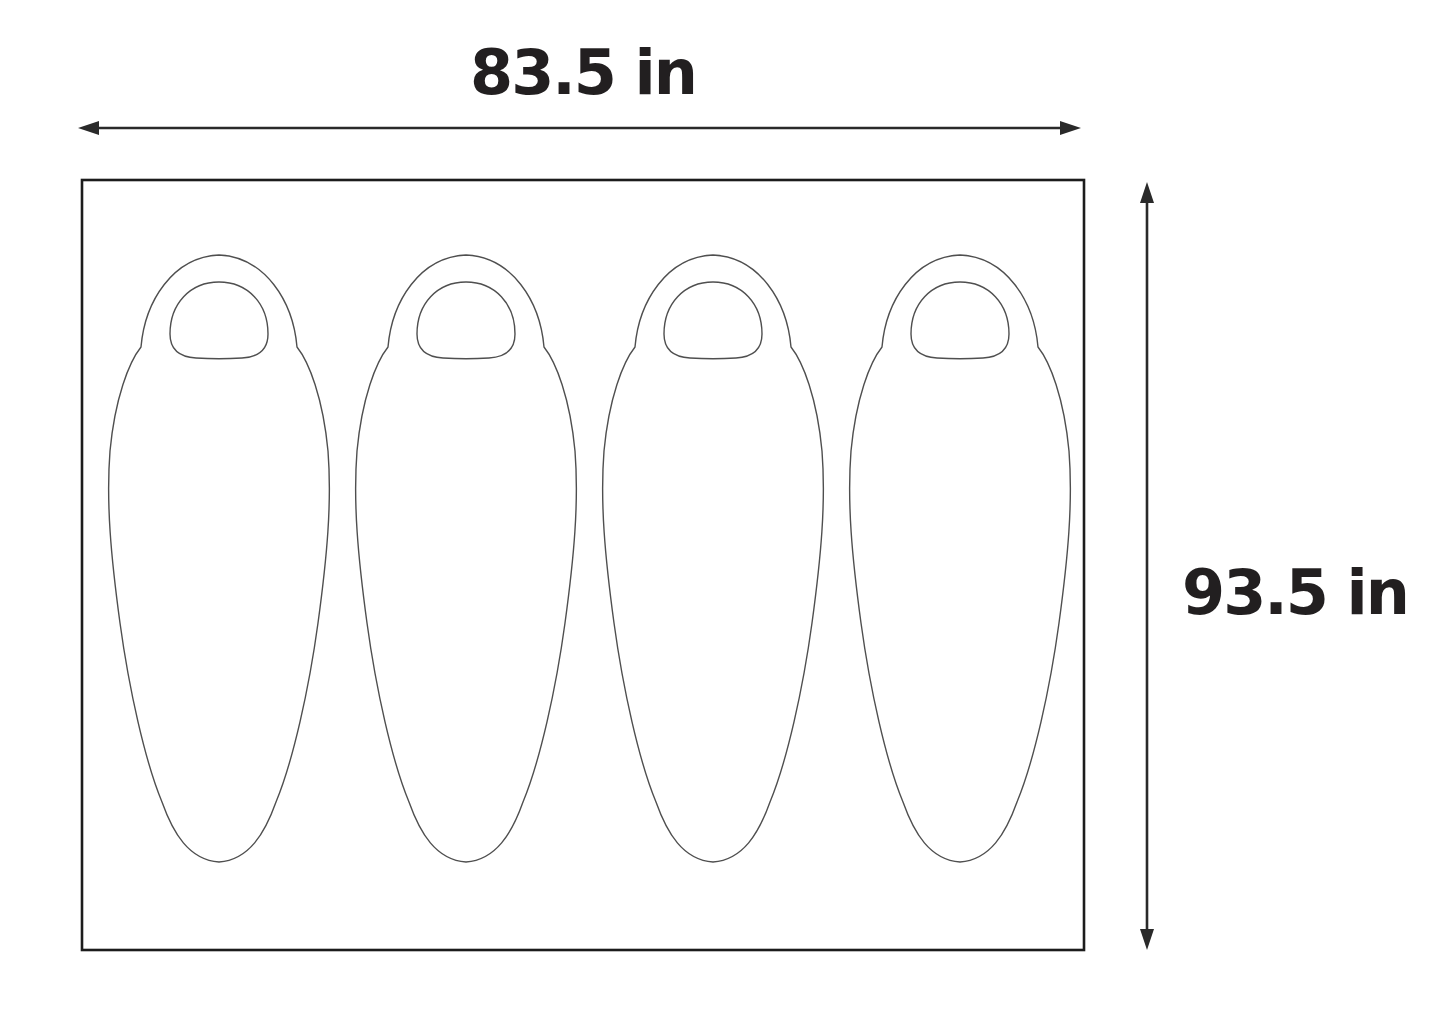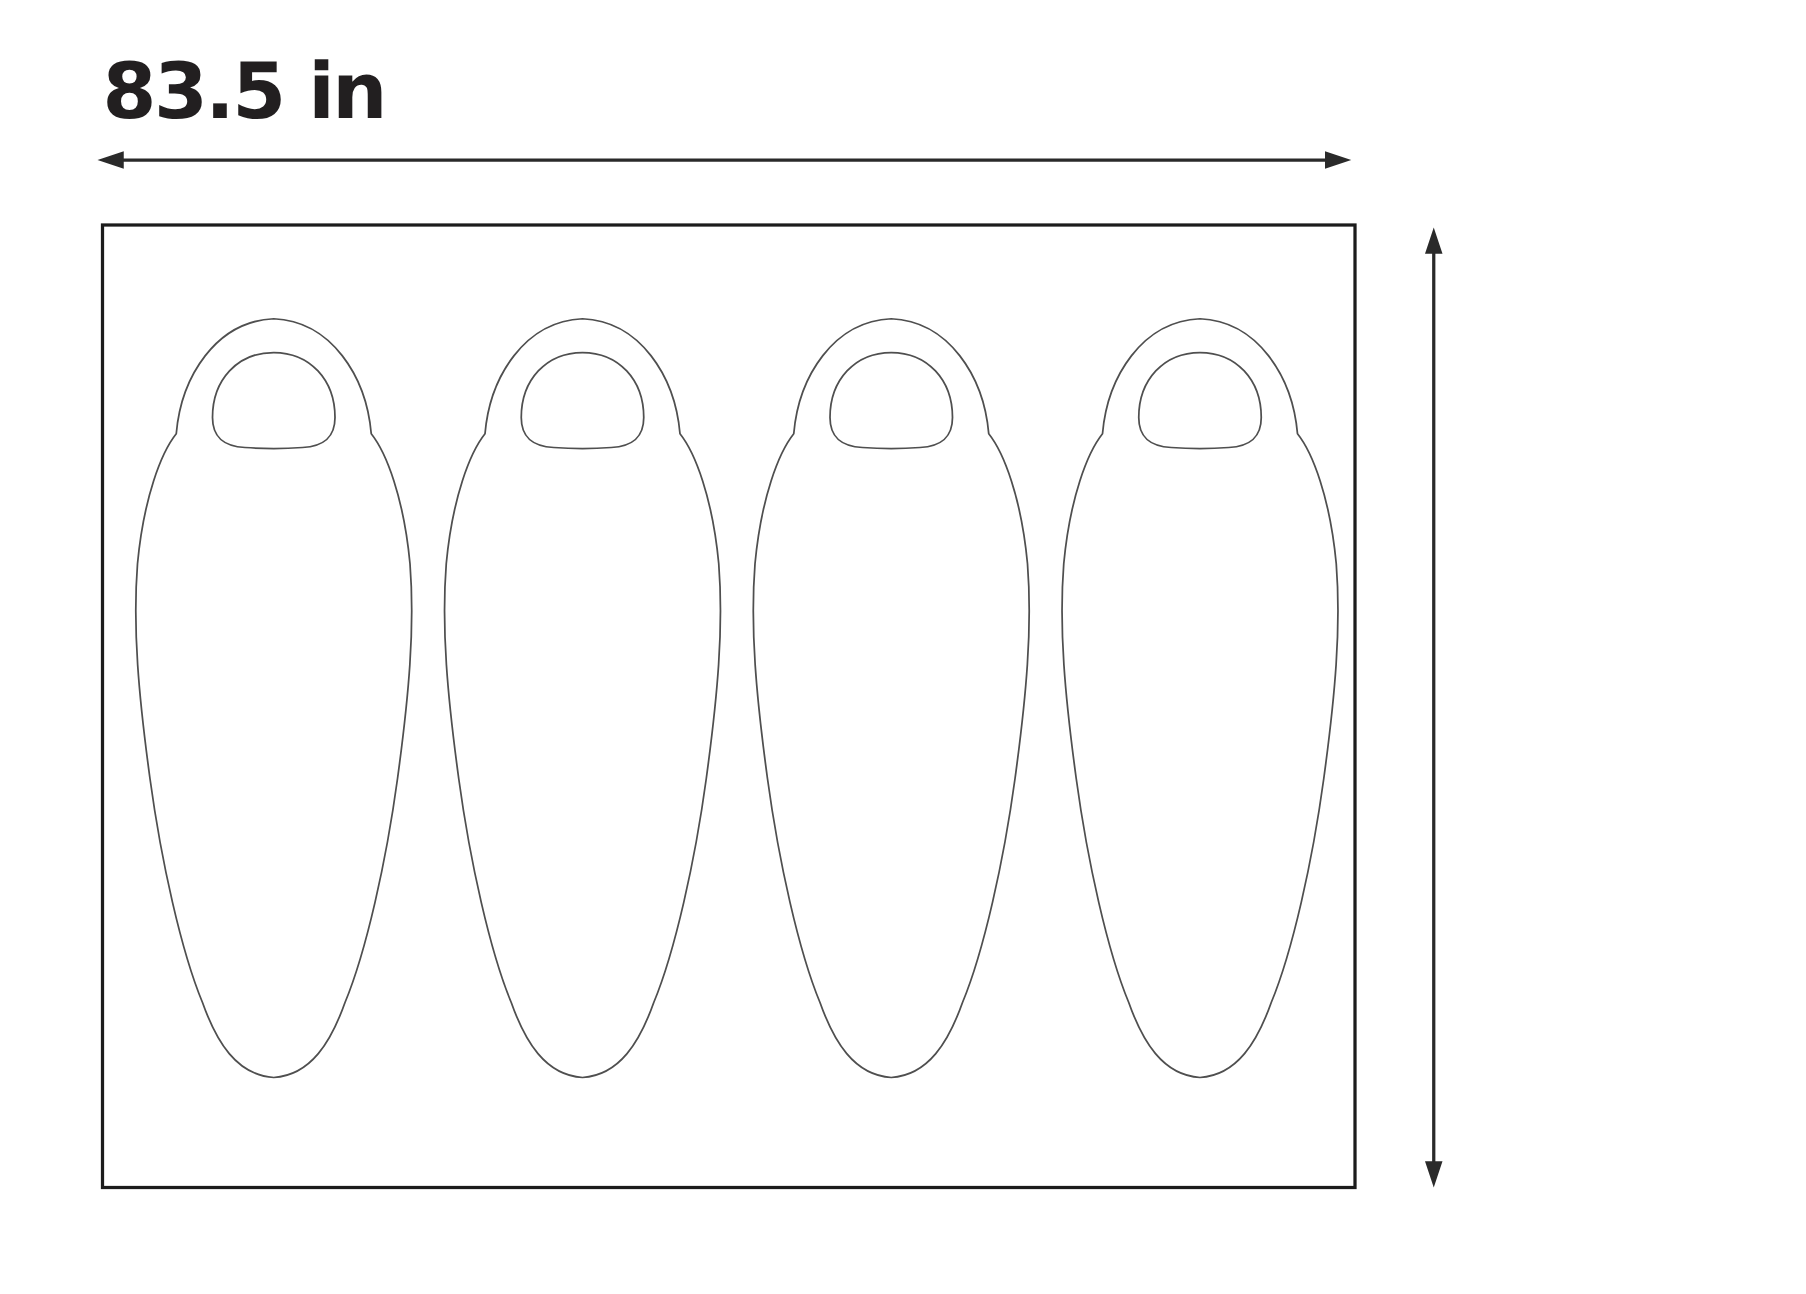--- a/index.html
+++ b/index.html
@@ -26,21 +26,21 @@
   .dim-head{fill:var(--arrow);stroke:none;}
   .dim-label{
     position:absolute;
     color:var(--text);
     font-weight:700;
     font-size:62px;
     letter-spacing:-2px;
     line-height:1;
     white-space:nowrap;
   }
-  .dim-label.width{left:82px;top:42px;width:1002px;text-align:left;}
+  .dim-label.width{left:82px;top:42px;width:1002px;text-align:center;}
   .dim-label.height{left:1182px;top:562px;text-align:left;}
 </style>
 </head>
 <body>
 
 <div class="canvas">
 
   <svg class="diagram-svg" viewBox="0 0 1445 1035">
     <defs>
       <g id="bag">
@@ -81,14 +81,15 @@
 
     <g>
       <line class="dim-line" x1="1147" y1="200" x2="1147" y2="931"></line>
       <polygon class="dim-head" points="1147,182 1140,203 1154,203"></polygon>
       <polygon class="dim-head" points="1147,950 1140,929 1154,929"></polygon>
     </g>
   </svg>
 
   <div class="dim-label width">83.5 in</div>
 
+  <div class="dim-label height">93.5 in</div>
 
 </div>
 
 </body></html>

